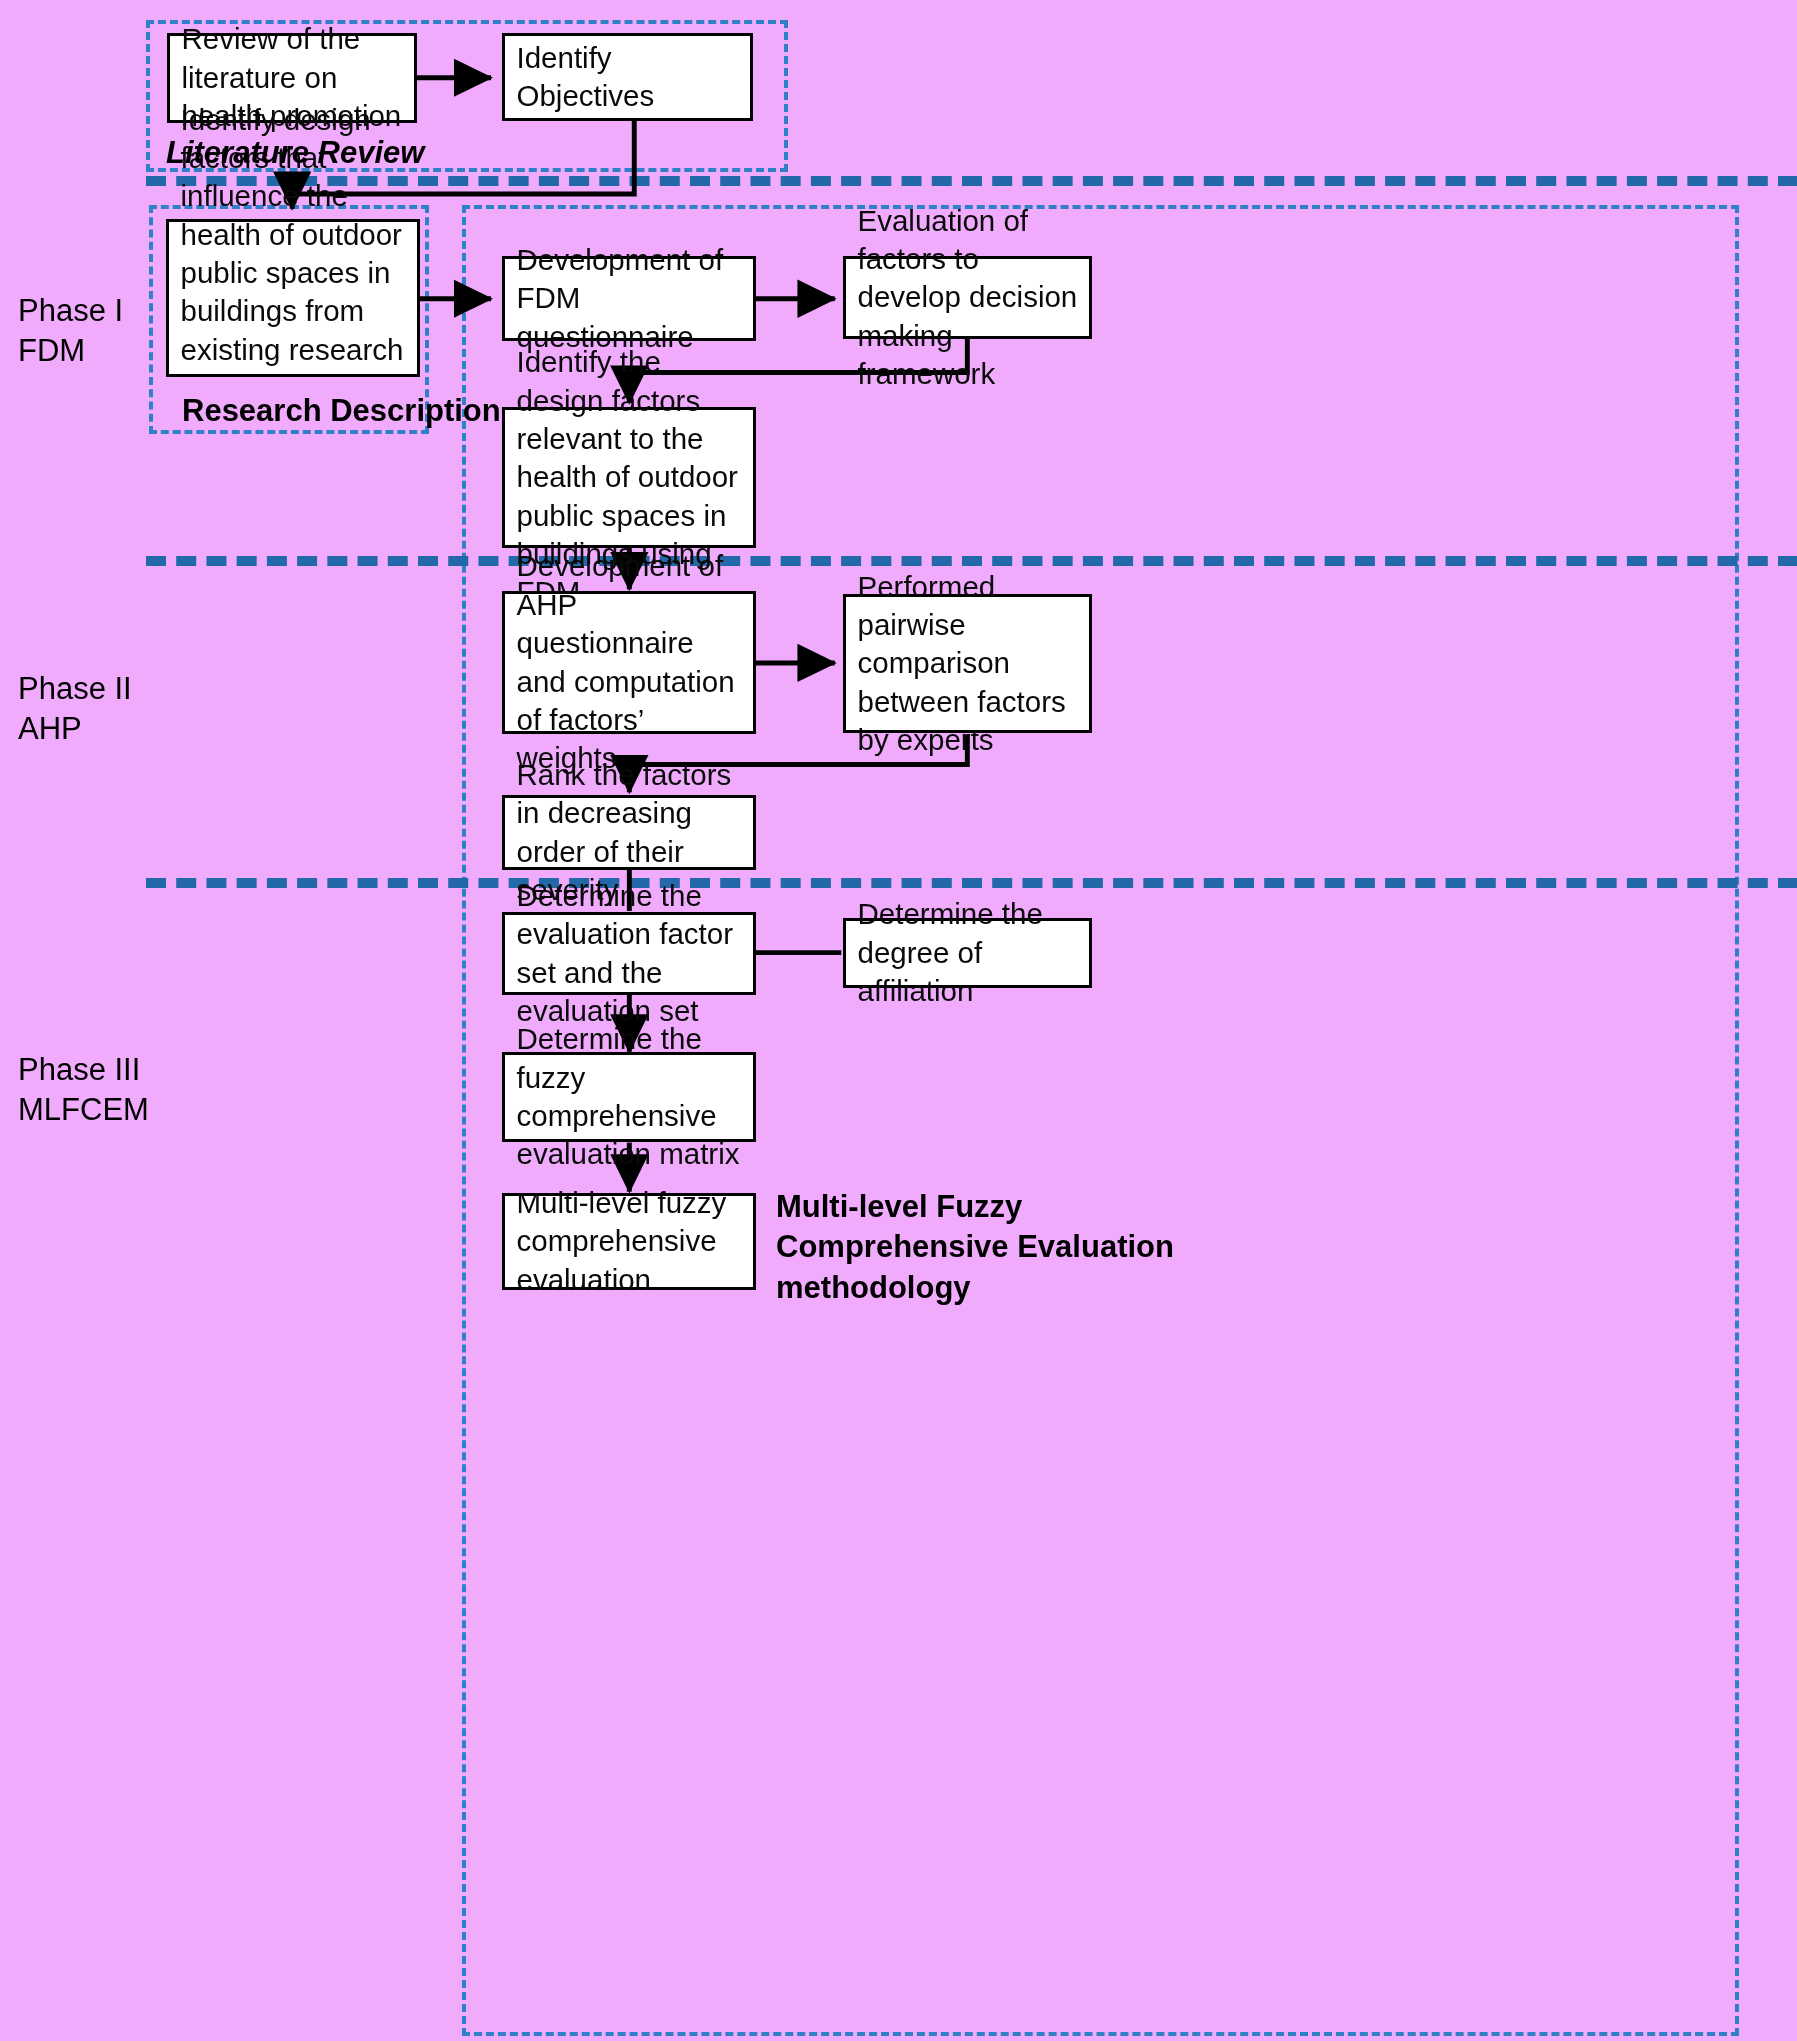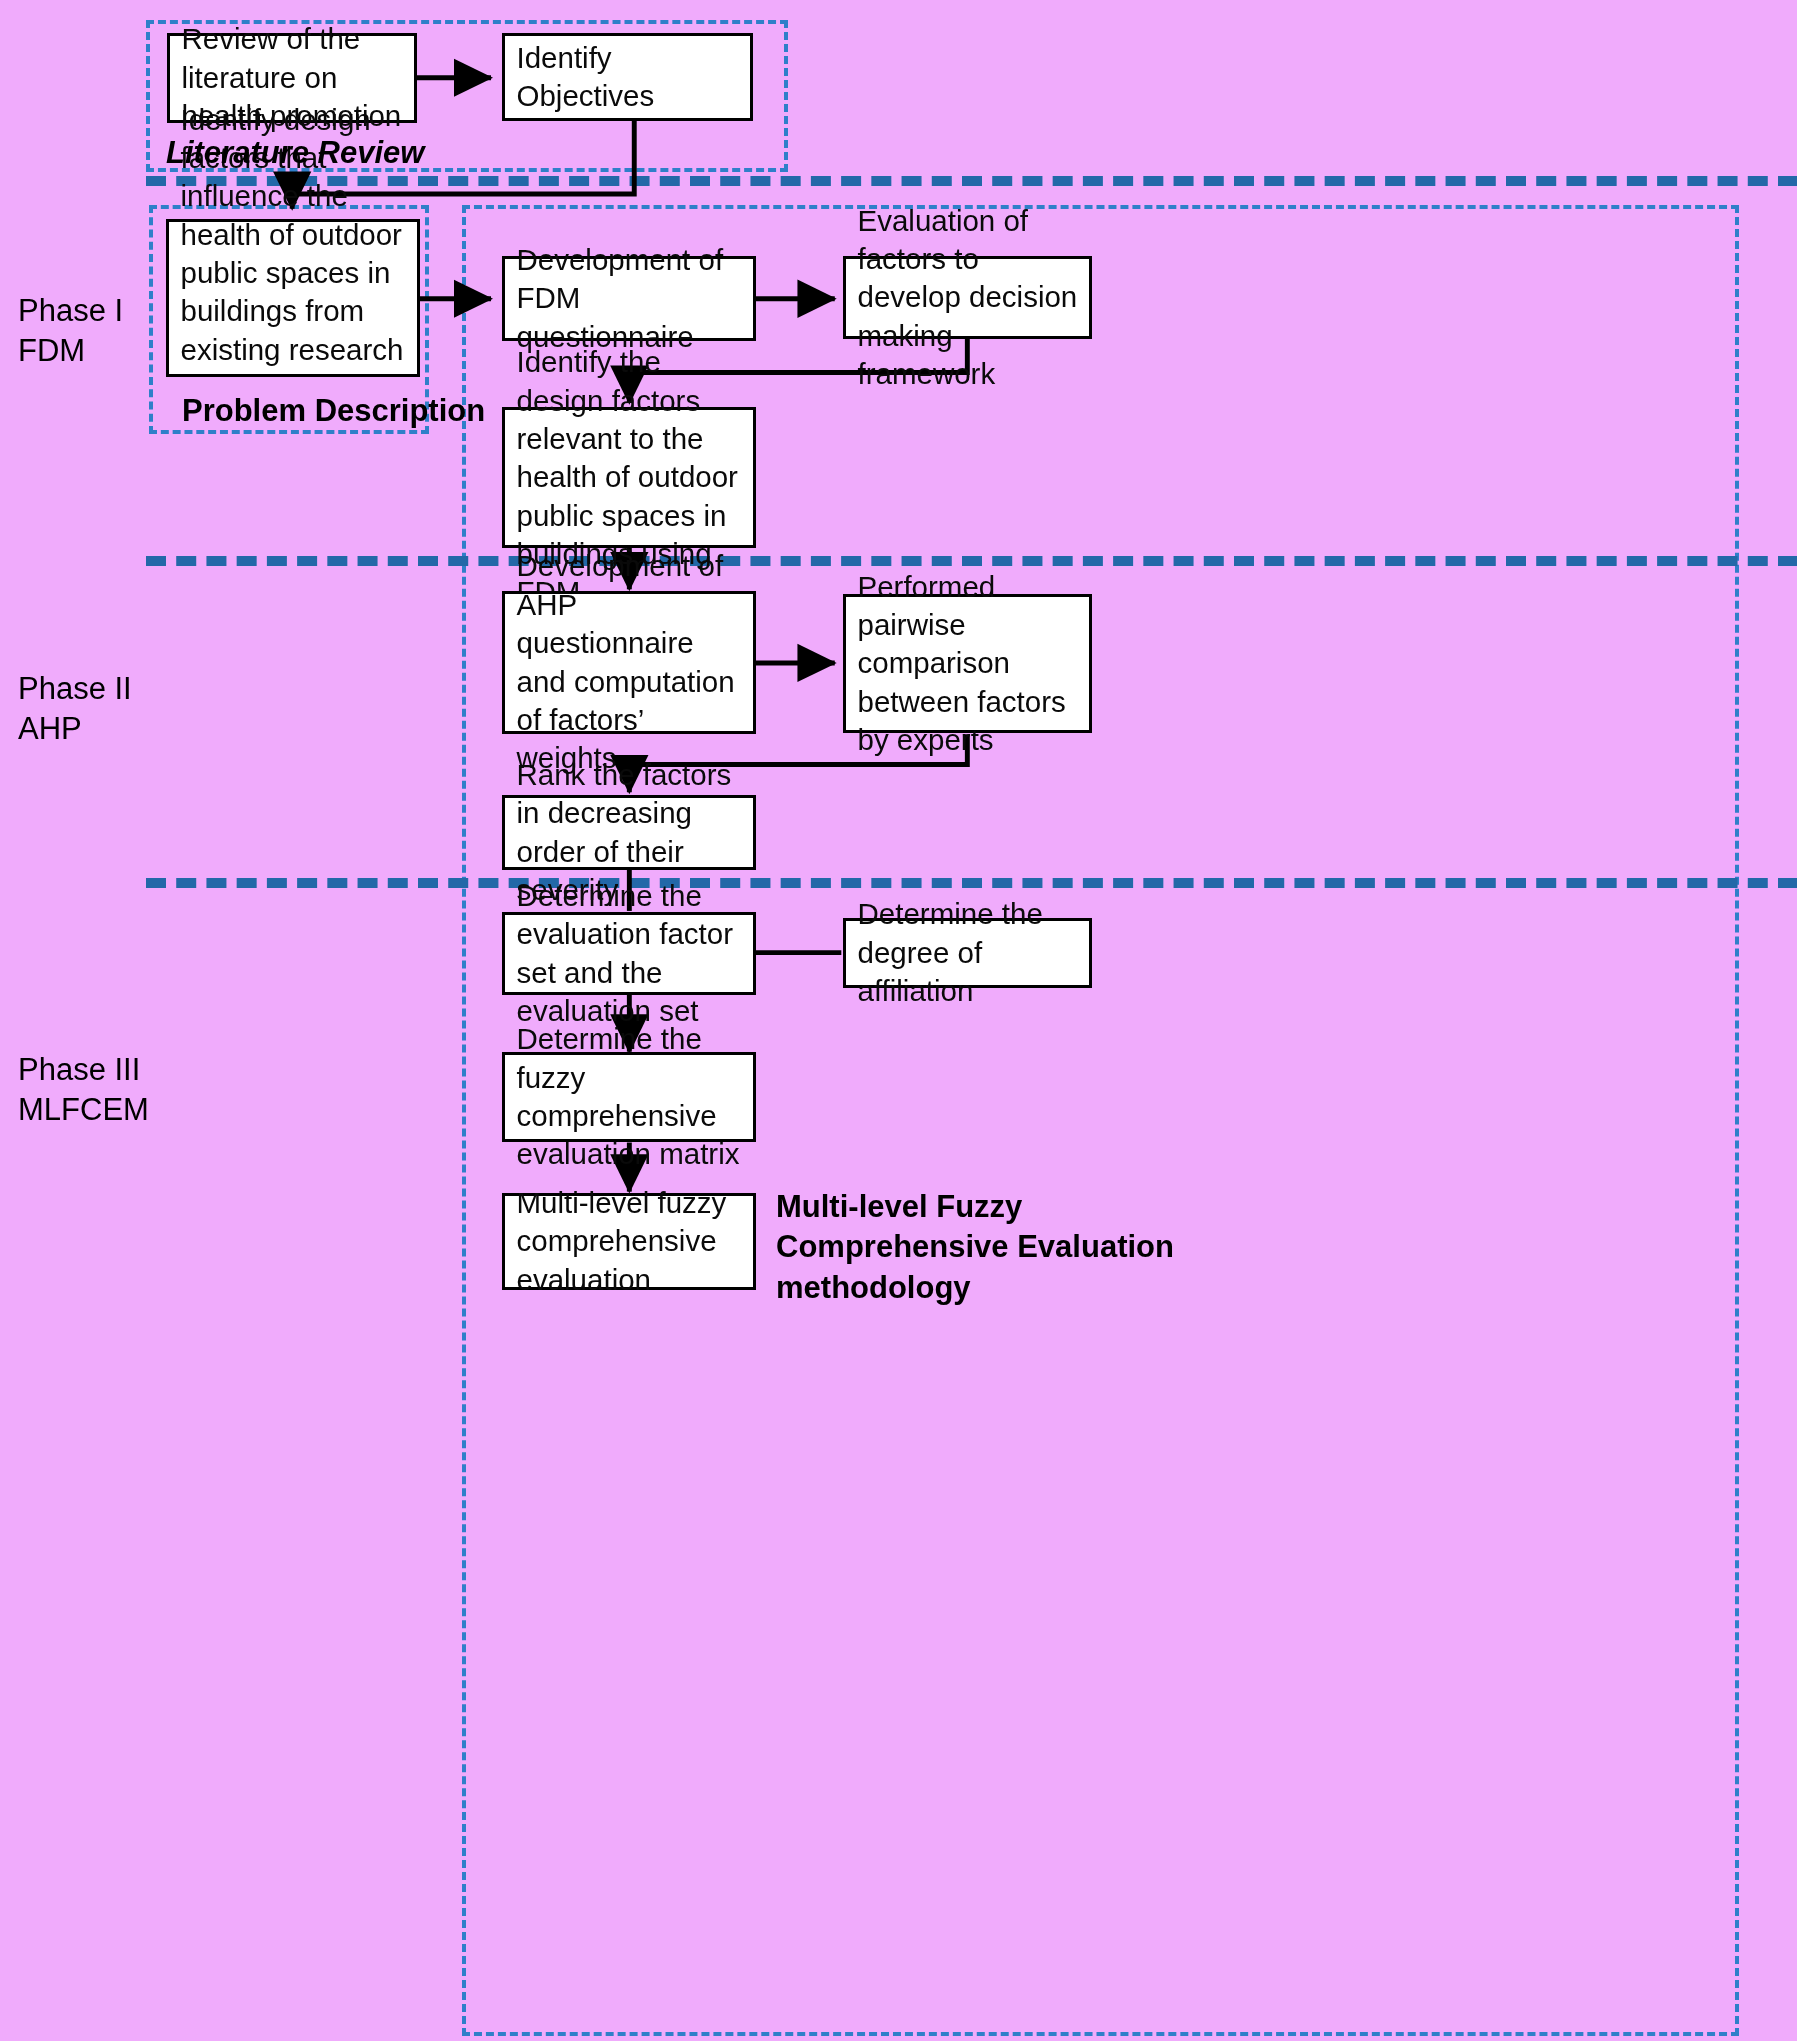--- a/index.html
+++ b/index.html
@@ -124,20 +124,20 @@
 
   <div class="phaselabel" style="left:18px;top:291px;">Phase I
 FDM</div>
   <div class="phaselabel" style="left:18px;top:669px;">Phase II
 AHP</div>
   <div class="phaselabel" style="left:18px;top:1050px;">Phase III
 MLFCEM</div>
 
   <div class="grouplabel" style="left:166px;top:133px;font-style:italic;">Literature Review</div>
 
-  <div class="grouplabel" style="left:182px;top:391px;">Problem Description</div>
+  <div class="grouplabel" style="left:182px;top:391px;">Research Description</div>
 
   <div class="grouplabel" style="left:776px;top:1187px;">Multi-level Fuzzy
 Comprehensive Evaluation
 methodology</div>
 
 </div>
 
 
 </body></html>

